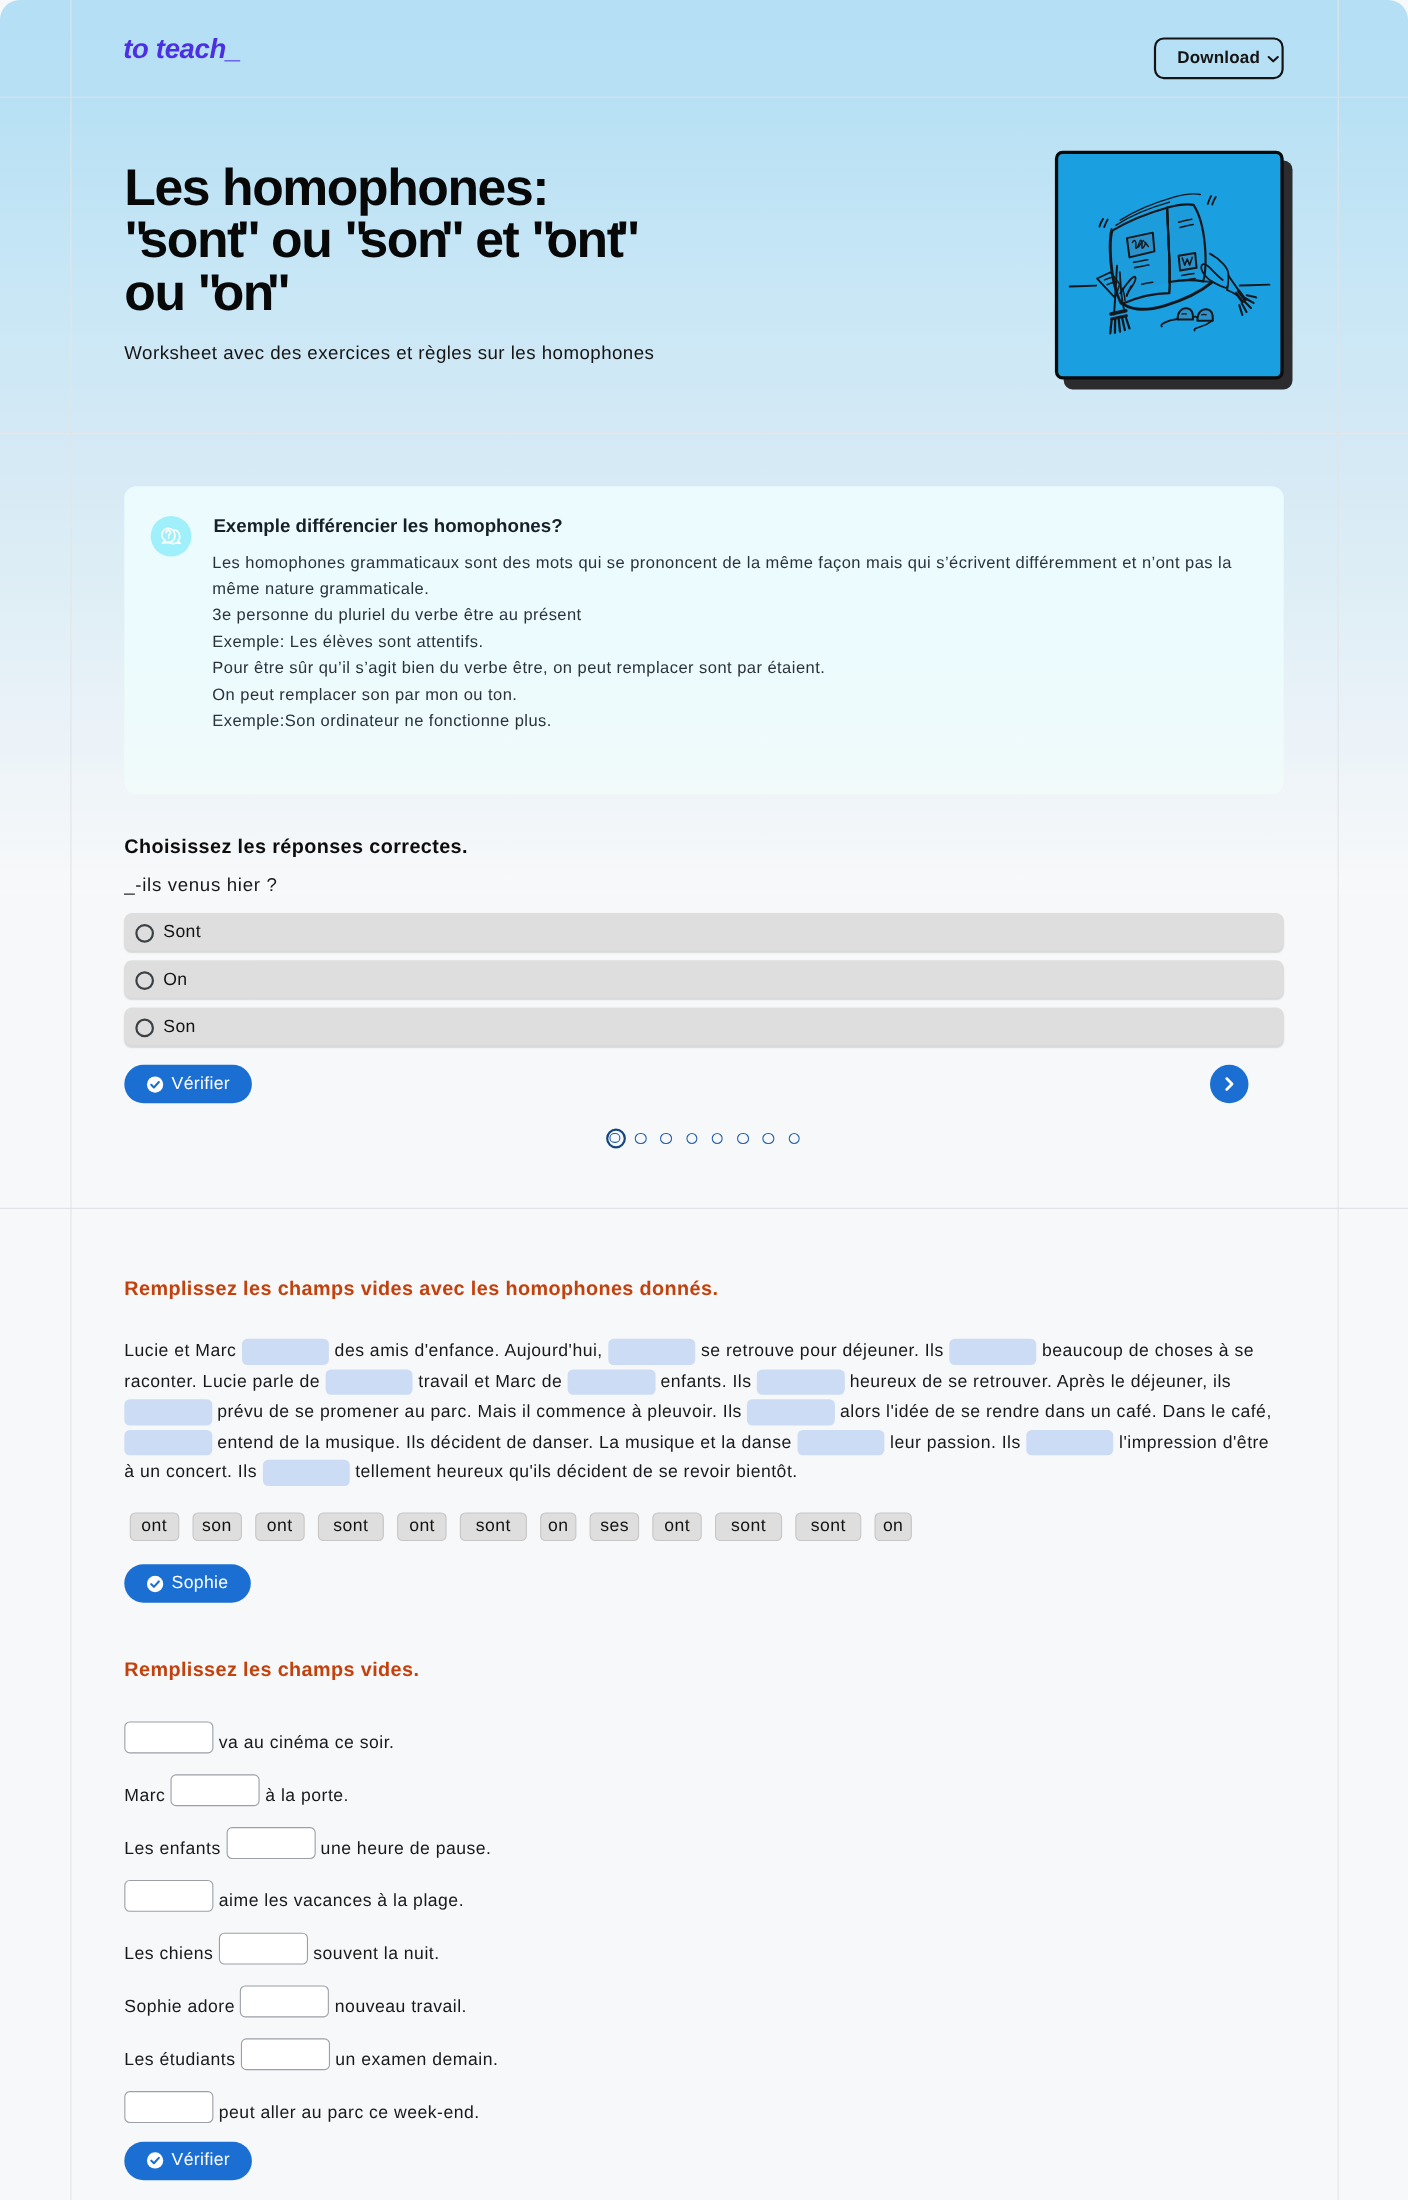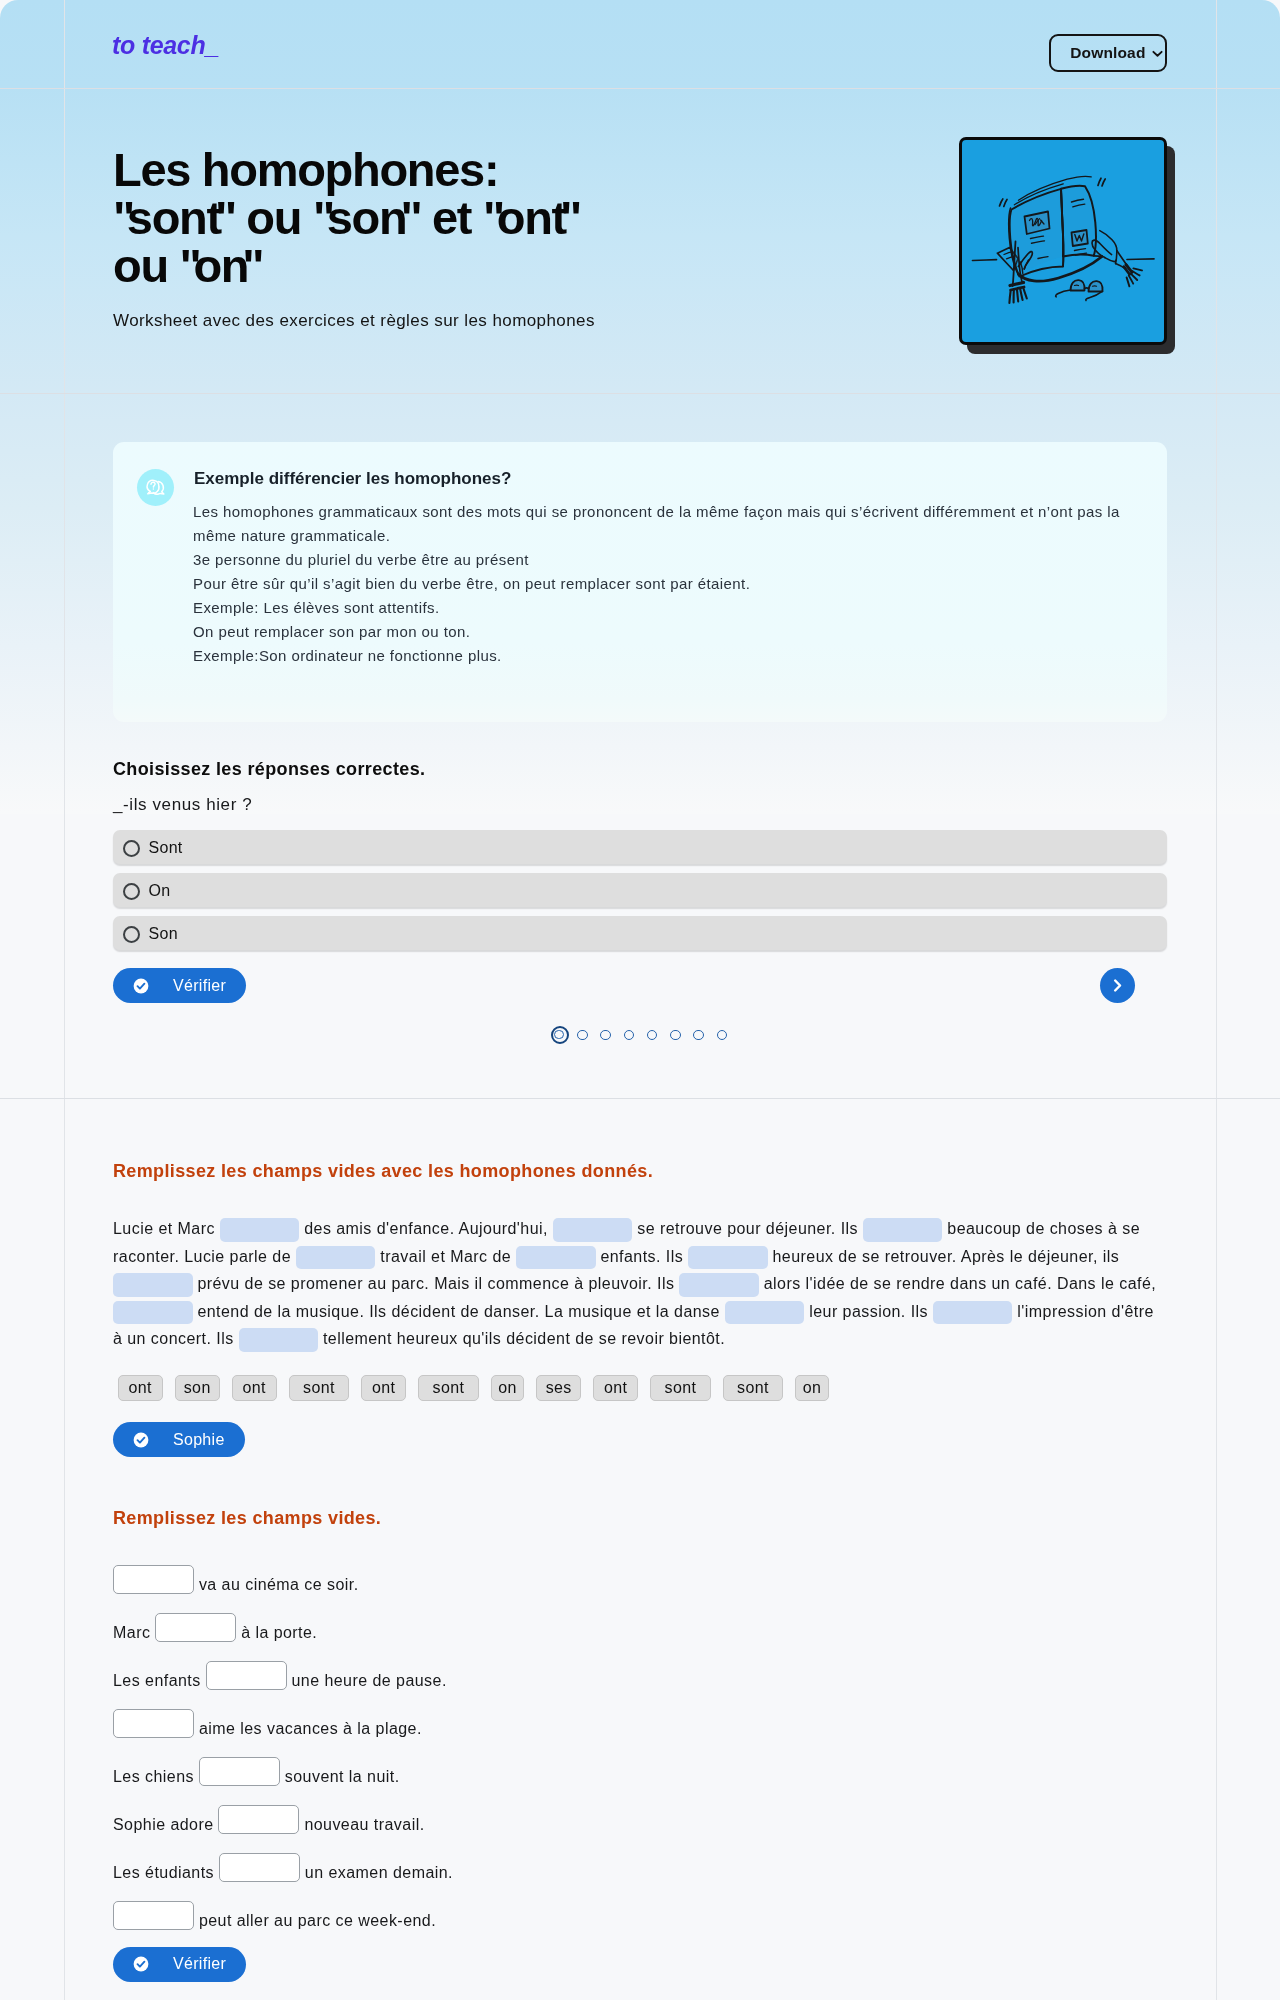--- a/index.html
+++ b/index.html
@@ -47,21 +47,21 @@
 
   
   .qtitle{position:absolute;left:113px;top:366px;font-size:18px;font-weight:700;color:#0d0d0d;letter-spacing:0.36px;}
   .qprompt{position:absolute;left:113px;top:402px;font-size:17px;color:#18191b;letter-spacing:0.6px;}
   .opt{position:absolute;left:113px;width:1054px;height:33.5px;background:#dedede;border-radius:7px;
        box-shadow:0 2.0px 1.4px rgba(0,0,0,0.13);display:flex;align-items:center;}
   .radio{width:17px;height:17px;border:2px solid #3c4043;border-radius:50%;margin-left:9.5px;flex:none;
          position:relative;top:2px;}
   .optlbl{margin-left:9px;font-size:16px;color:#121212;position:relative;top:1px;letter-spacing:0.3px;}
   .vbtn{position:absolute;height:35px;border-radius:18px;background:#1b6fd2;display:flex;
-        align-items:center;gap:24px;padding:0 20px 0 20px;color:#fff;font-size:16px;line-height:1;letter-spacing:0.3px;}
+        align-items:center;gap:7px;padding:0 20px 0 20px;color:#fff;font-size:16px;line-height:1;letter-spacing:0.3px;}
   .vbtn svg{flex:none;display:block;}
   .nextbtn{position:absolute;left:1100px;width:35px;height:35px;border-radius:50%;background:#1b6fd2;
            display:flex;align-items:center;justify-content:center;}
   .dots{position:absolute;left:0;width:1280px;height:20px;}
   .dot{position:absolute;width:10.5px;height:10.5px;border-radius:50%;border:1.5px solid #2663ab;
        box-sizing:border-box;top:4.8px;}
   .dot.active{width:18px;height:18px;border-width:2.6px;border-color:#15457e;top:1px;}
   .dot.active:after{content:"";position:absolute;left:1.6px;top:1.6px;width:9.6px;height:9.6px;border-radius:50%;
                     border:1.6px solid #2663ab;box-sizing:border-box;}
 
@@ -217,22 +217,22 @@
             <path d="M14.85 5.85 A6.3 6.3 0 0 1 18.5 16.4 L20.7 18.8 L16.9 18.15 A6.3 6.3 0 0 1 9.6 17.3"></path>
             <path d="M7.3 8.7 C7.3 7.25 8.45 6.35 9.75 6.5 C10.95 6.65 11.7 7.5 11.55 8.6 C11.4 9.75 10.1 10.05 9.9 11.05 L9.85 11.6"></path>
             <path d="M9.8 13.5 L9.8 13.58"></path>
           </g>
         </svg>
       </div>
       <div class="infohead">Exemple différencier les homophones?</div>
       <div class="infobody">
           <div>Les homophones grammaticaux sont des mots qui se prononcent de la même façon mais qui s’écrivent différemment et n’ont pas la même nature grammaticale.</div>
           <div>3e personne du pluriel du verbe être au présent</div>
+          <div>Exemple: Les élèves sont attentifs.</div>
           <div>Pour être sûr qu’il s’agit bien du verbe être, on peut remplacer sont par étaient.</div>
-          <div>Exemple: Les élèves sont attentifs.</div>
           <div>On peut remplacer son par mon ou ton.</div>
           <div>Exemple:Son ordinateur ne fonctionne plus.</div>
         </div>
     </div>
 
     <div class="qtitle">Choisissez les réponses correctes.</div>
     <div class="qprompt">_-ils venus hier ?</div>
     <div id="mc-options">
         <div class="opt" style="top:437px">
           <span class="radio"></span>

